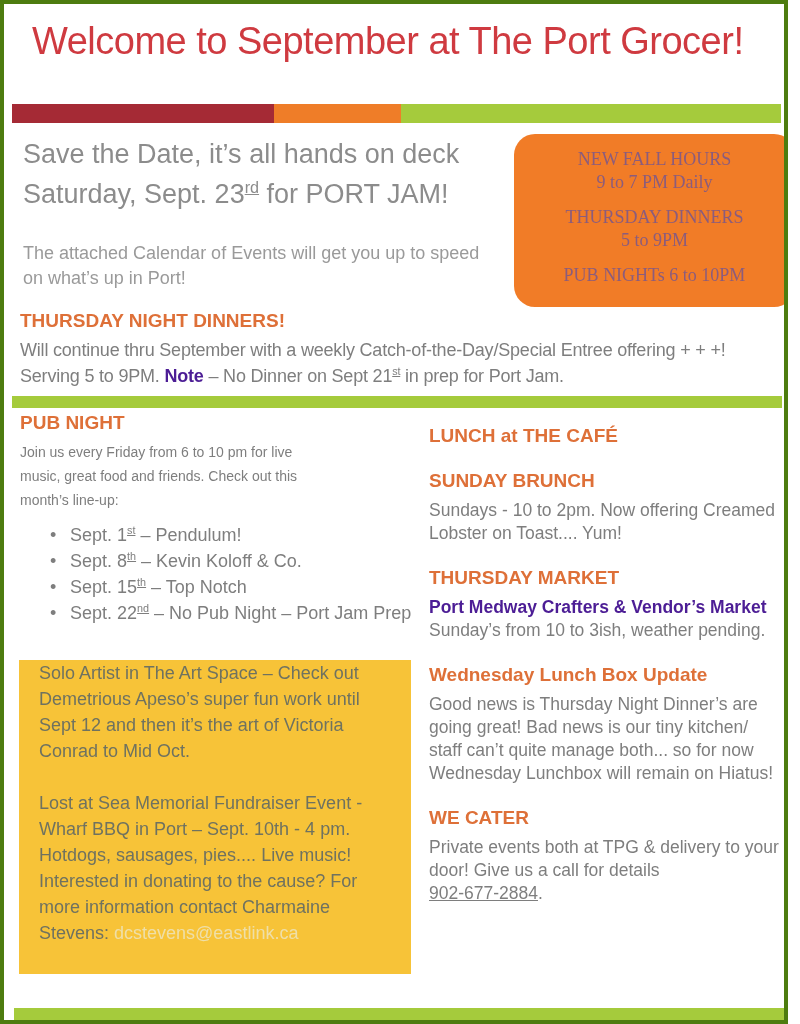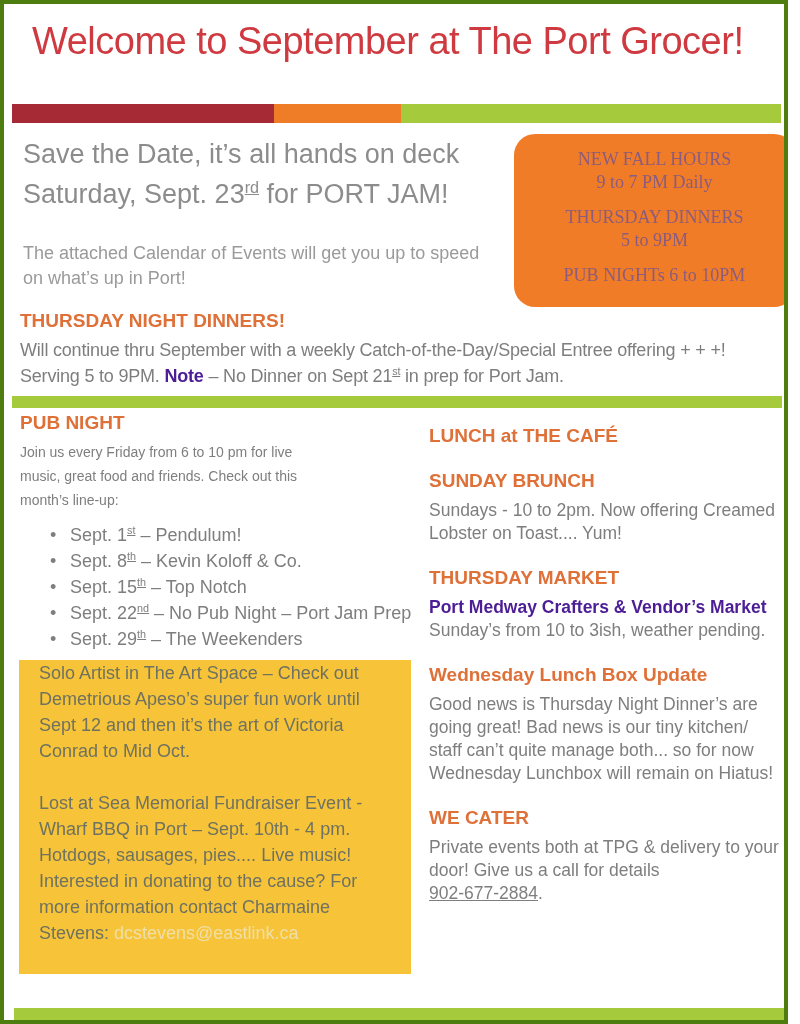--- a/index.html
+++ b/index.html
@@ -94,21 +94,20 @@
   <div class="green-divider"></div>
 
   <section class="pub">
     <p class="h-orange">PUB NIGHT</p>
     <p class="intro">Join us every Friday from 6 to 10 pm for live<br>music, great food and friends. Check out this<br>month’s line-up:</p>
     <ul>
         <li>Sept. 1<sup>st</sup> – Pendulum!</li>
         <li>Sept. 8<sup>th</sup> – Kevin Koloff &amp; Co.</li>
         <li>Sept. 15<sup>th</sup> – Top Notch</li>
         <li>Sept. 22<sup>nd</sup> – No Pub Night – Port Jam Prep</li>
-        <li>Sept. 29<sup>th</sup> – The Weekenders</li>
       </ul>
   </section>
 
   <aside class="yellow-box">
     <p>Solo Artist in The Art Space – Check out<br>Demetrious Apeso’s super fun work until<br>Sept 12 and then it’s the art of Victoria<br>Conrad to Mid Oct.</p>
     <p>Lost at Sea Memorial Fundraiser Event -<br>Wharf BBQ in Port – Sept. 10th - 4 pm.<br>Hotdogs, sausages, pies.... Live music!<br>Interested in donating to the cause? For<br>more information contact Charmaine<br>Stevens: <span class="email">dcstevens@eastlink.ca</span></p>
   </aside>
 
   <div class="right-col">
     <section>

